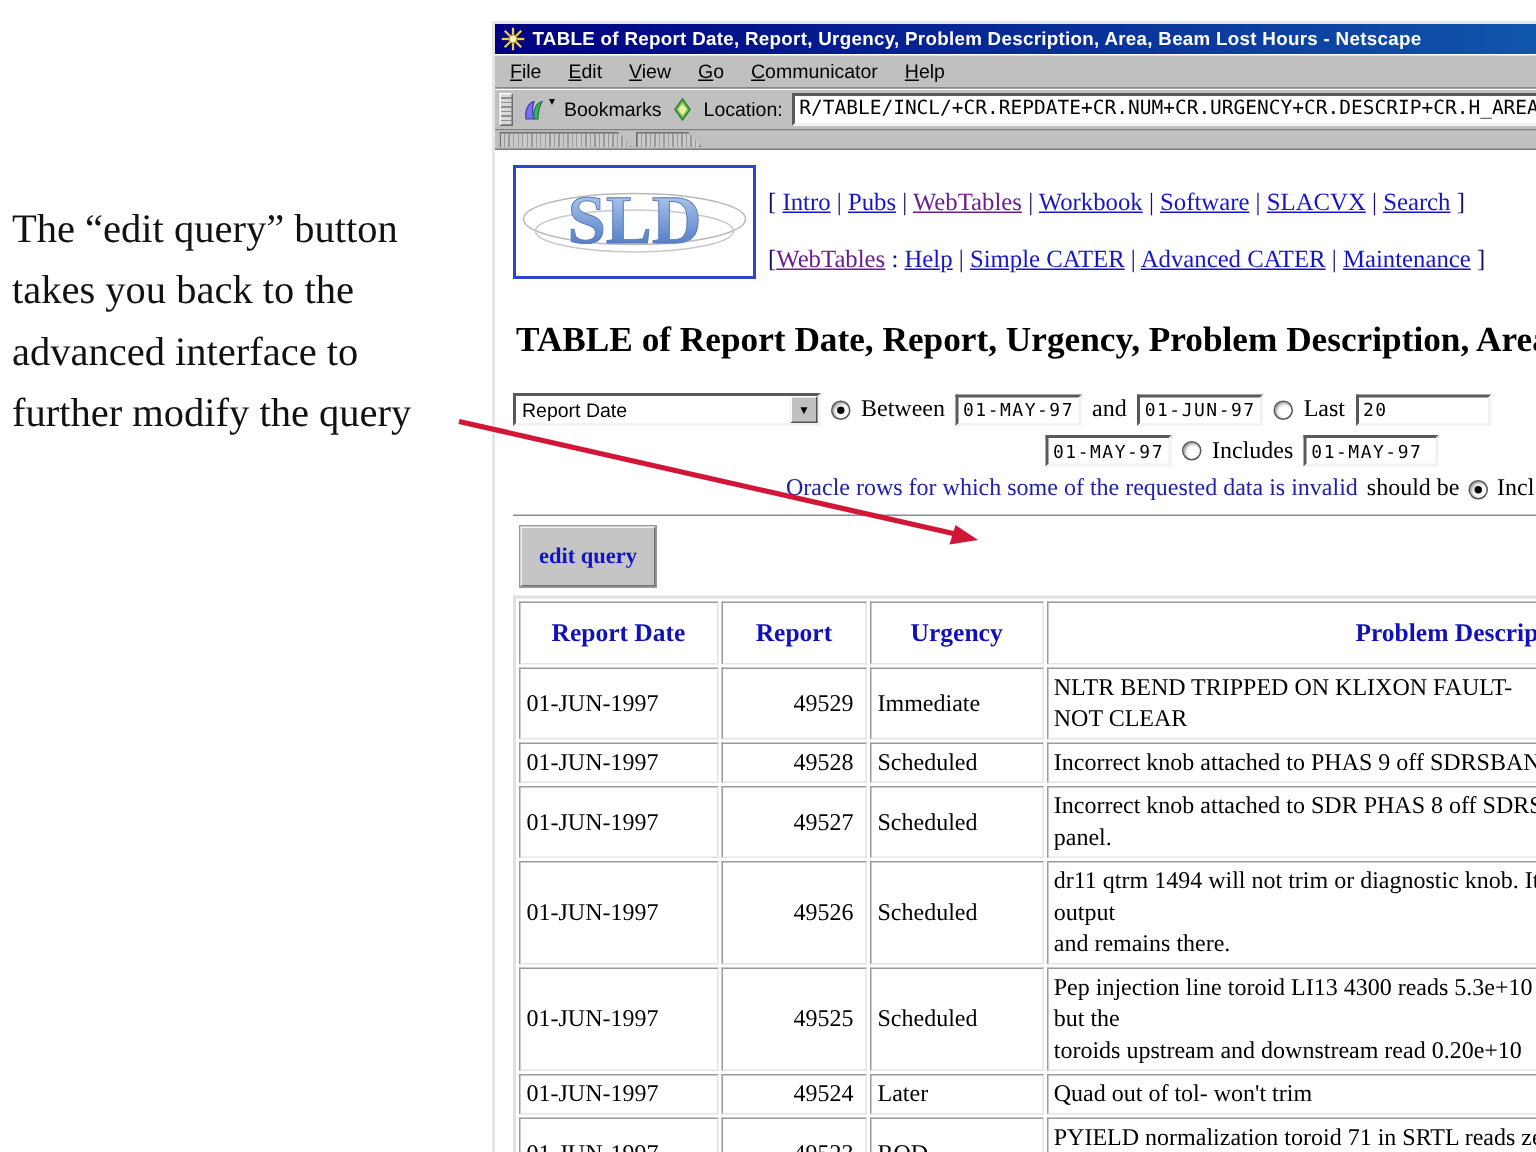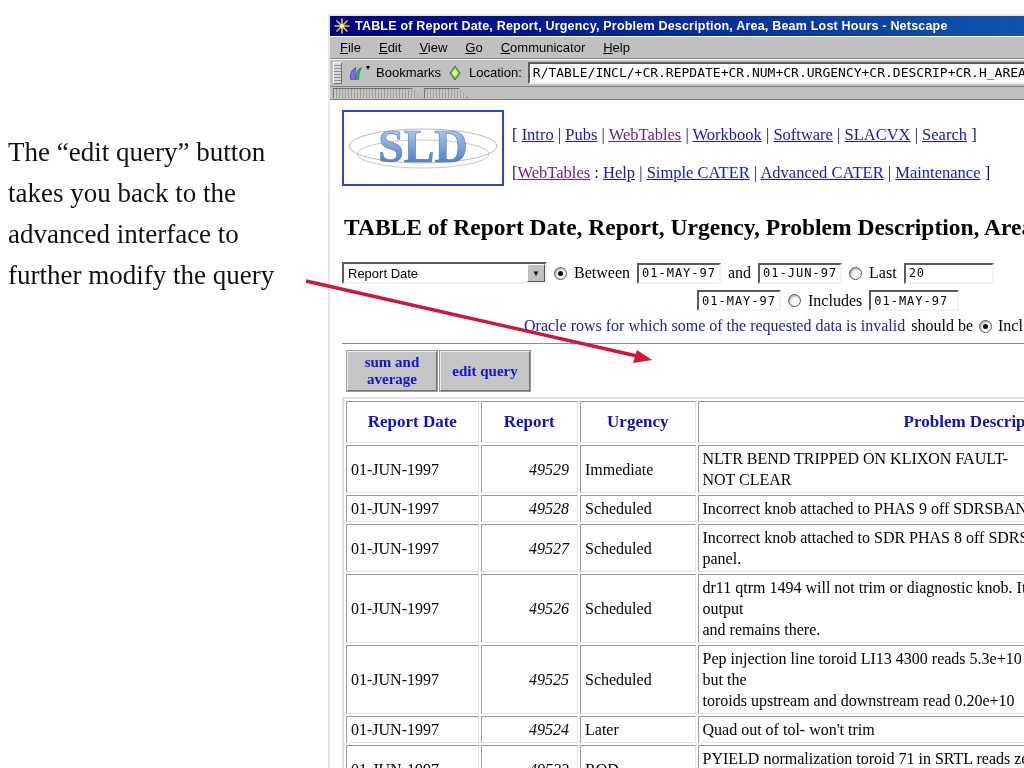--- a/index.html
+++ b/index.html
@@ -100,21 +100,21 @@
                 text-align:center; vertical-align:middle; white-space:pre-line; cursor:pointer; }
 
   
   .data-table { margin-top:6px; border-collapse:separate; border-spacing:2px;
                 border:2px solid; border-color:#e0e0e0 #8a8a8a #8a8a8a #e0e0e0;
                 table-layout:fixed; width:922px; background:#fff; }
   .data-table th, .data-table td { border:1px solid; border-color:#9a9a9a #e4e4e4 #e4e4e4 #9a9a9a;
                 background:#fff; overflow:hidden; }
   .data-table th { color:var(--table_header,#1111bb); font-size:17px; font-weight:bold; height:42px; }
   .data-table td { font-size:16px; padding:2px 4px; vertical-align:middle; color:#000; line-height:21px; }
-  td.report { text-align:right; padding-right:8px;font-style:italic; }
+  td.report { text-align:right; padding-right:8px; }
   td.desc { white-space:pre-line; }
 </style>
 </head>
 <body>
 
 <div class="annotation">The “edit query” button takes you back to the advanced interface to further modify the query</div>
 
 <svg class="arrow-overlay" width="1024" height="768" viewBox="0 0 1024 768">
   <line x1="306" y1="281" x2="637" y2="356"></line>
   <polygon points="652,360 633,363 637,350"></polygon>
@@ -232,22 +232,20 @@
         <span class="radio checked"></span>
         <span class="flabel">Incl</span>
       </div>
       <hr class="form-rule">
     </div>
 
     <div class="actions">
 
 
 
-        <div class="action-btn">sum and
-average</div>
 
         <div class="action-btn">edit query</div>
       </div>
 
     <table class="data-table">
       <colgroup>
           <col style="width:132px">
           <col style="width:97px">
           <col style="width:115px">
           <col style="width:560px">

